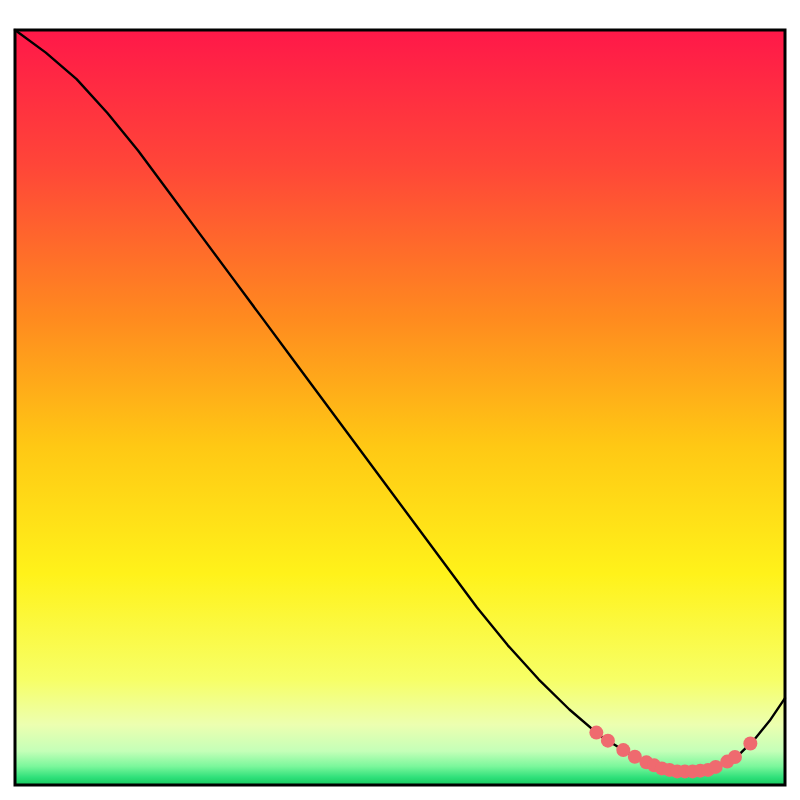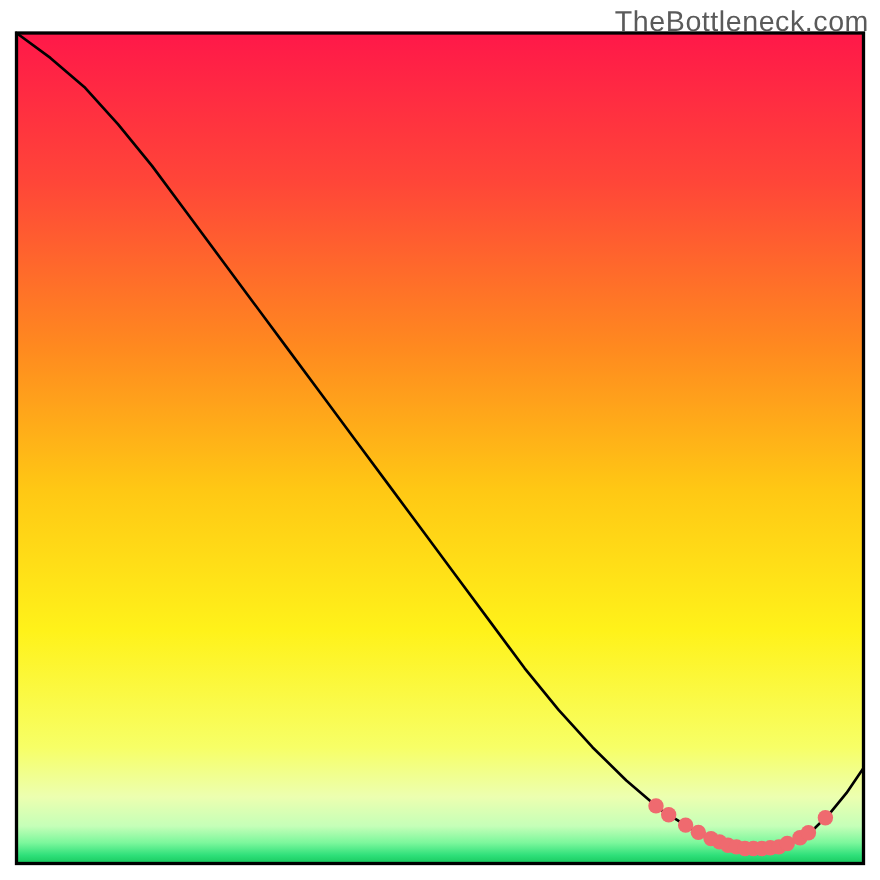--- a/index.html
+++ b/index.html
@@ -28,21 +28,20 @@
   svg.plot {
     position: absolute;
     left: 0;
     top: 0;
   }
 </style>
 </head>
 <body>
 
 <div class="stage">
-  <div class="watermark">TheBottleneck.com</div>
   <svg class="plot" width="800" height="800">
     <defs>
       <linearGradient id="bg-grad" x1="0" y1="0" x2="0" y2="1">
           <stop offset="0%" stop-color="#ff1849"></stop>
           <stop offset="18%" stop-color="#ff4638"></stop>
           <stop offset="38%" stop-color="#ff8a1f"></stop>
           <stop offset="55.00000000000001%" stop-color="#ffc814"></stop>
           <stop offset="72%" stop-color="#fff21a"></stop>
           <stop offset="86%" stop-color="#f7ff66"></stop>
           <stop offset="92%" stop-color="#ecffb0"></stop>

